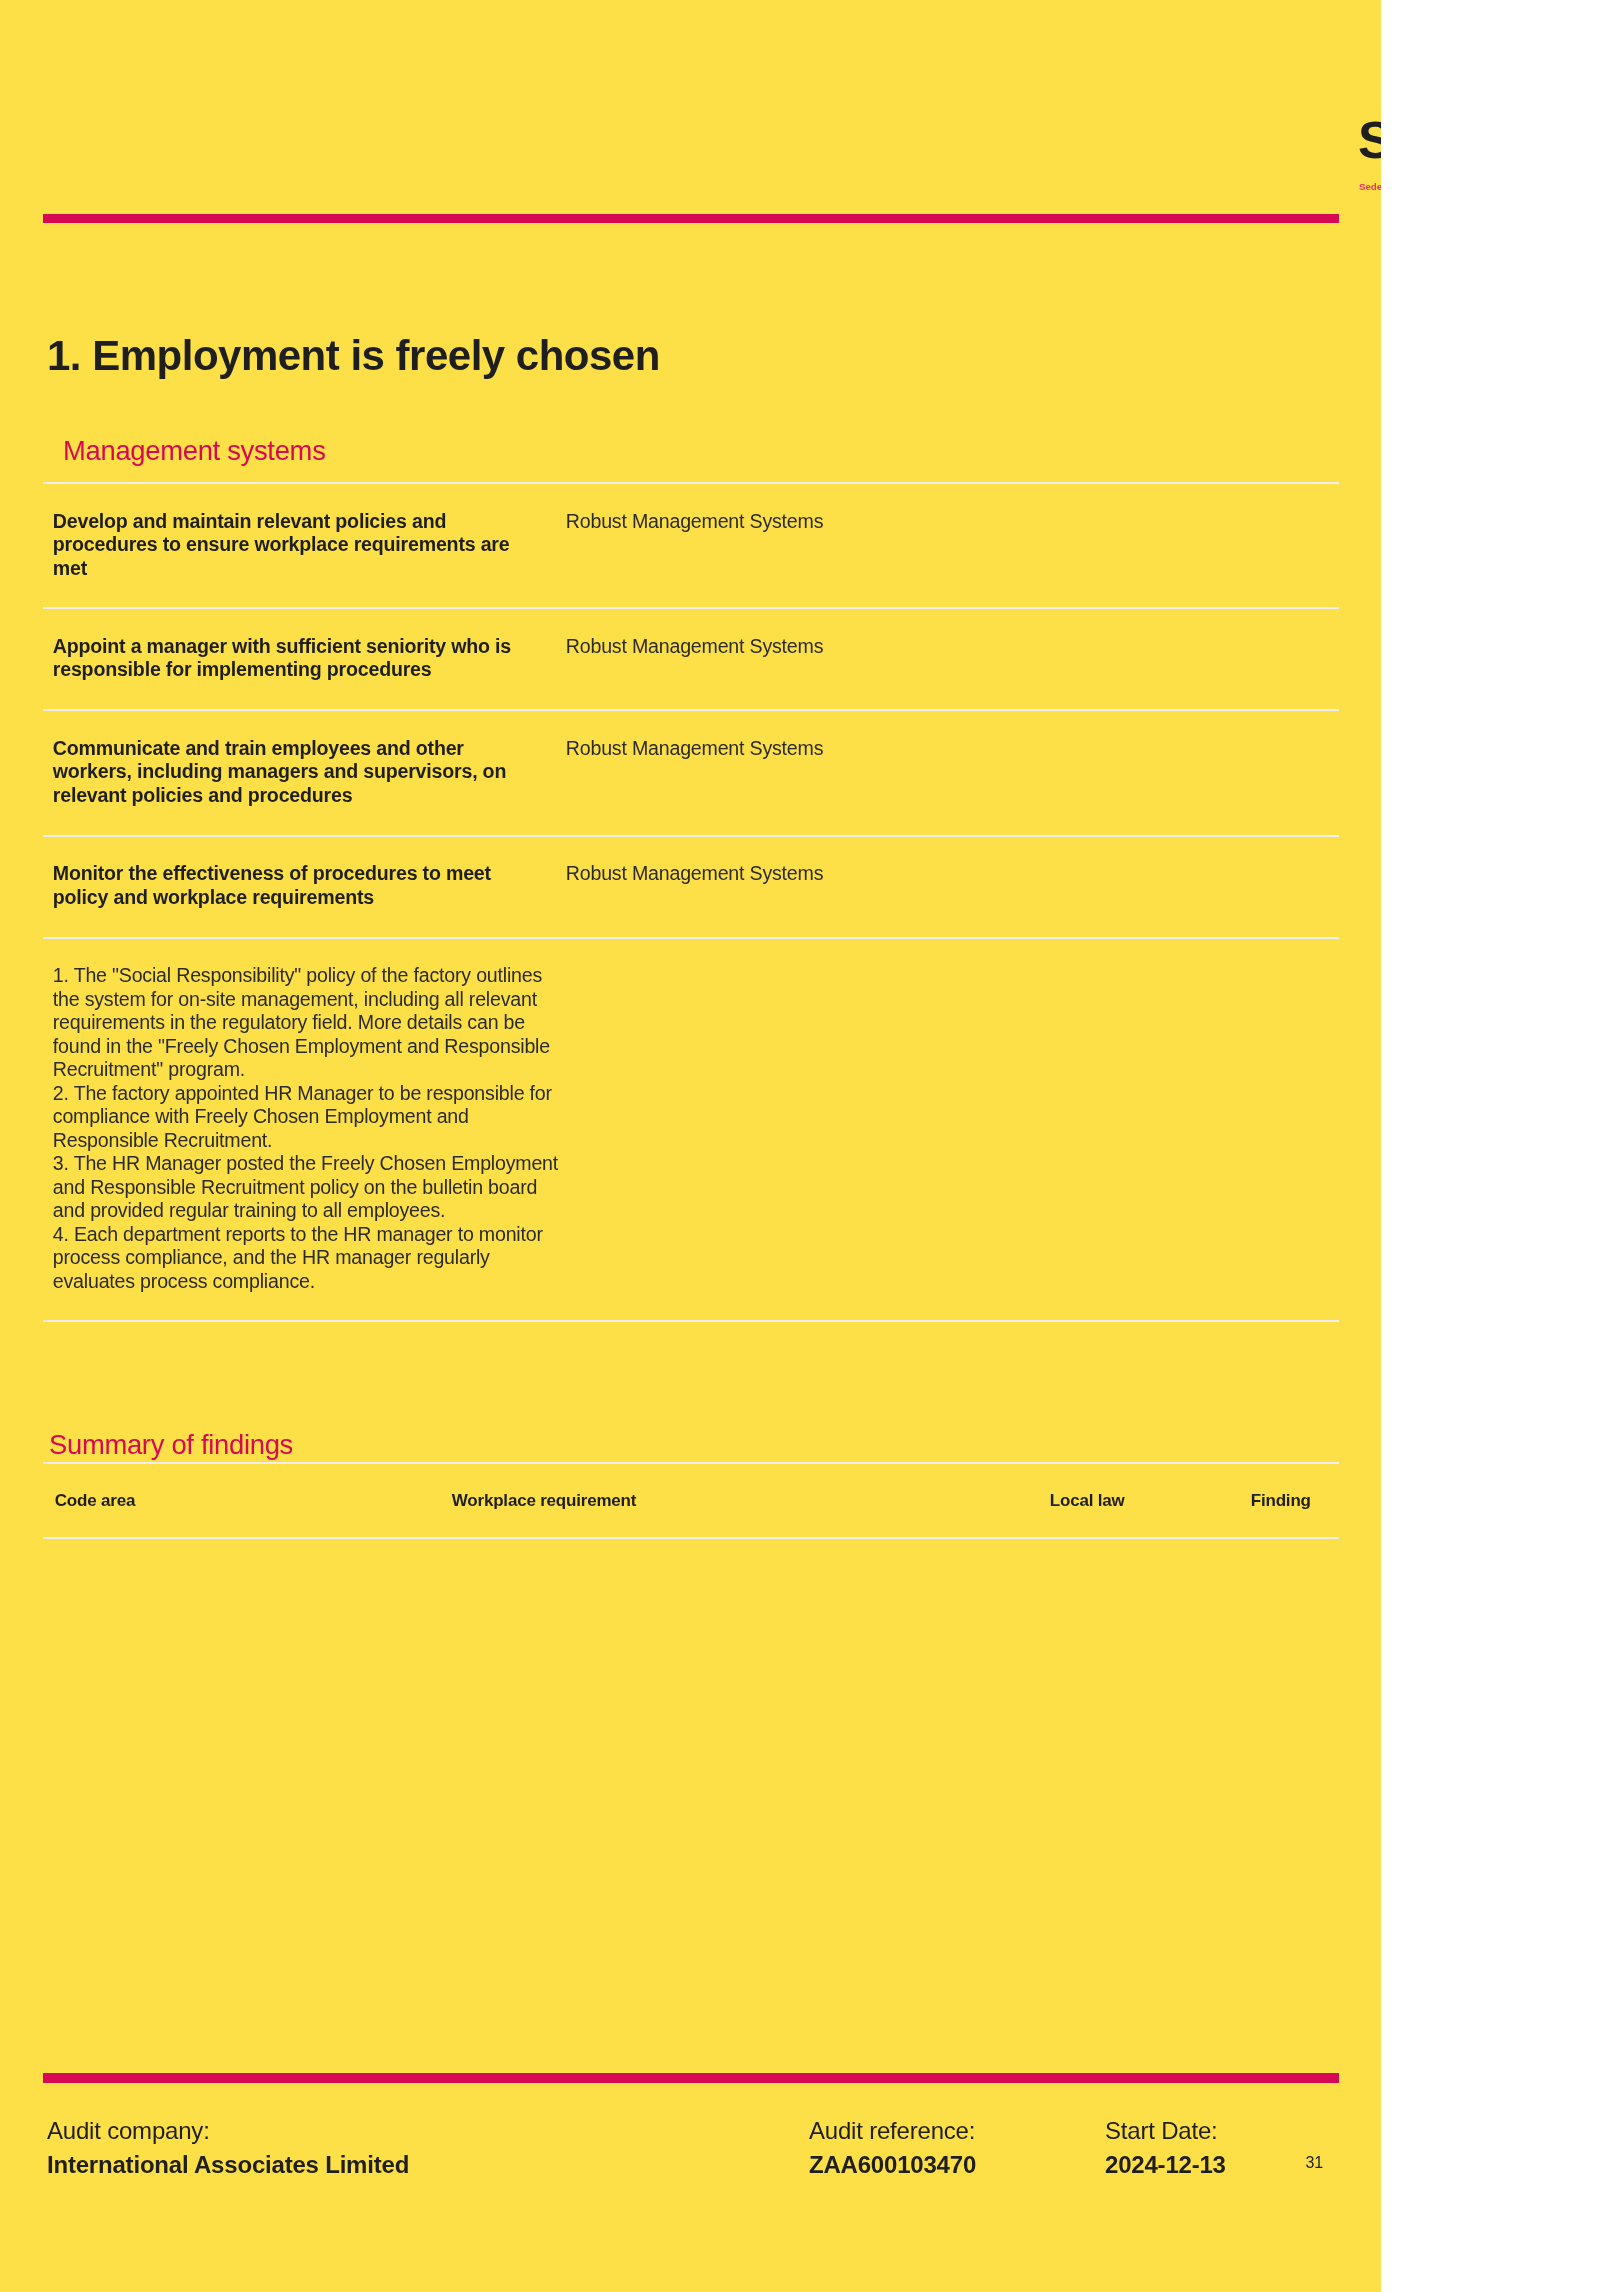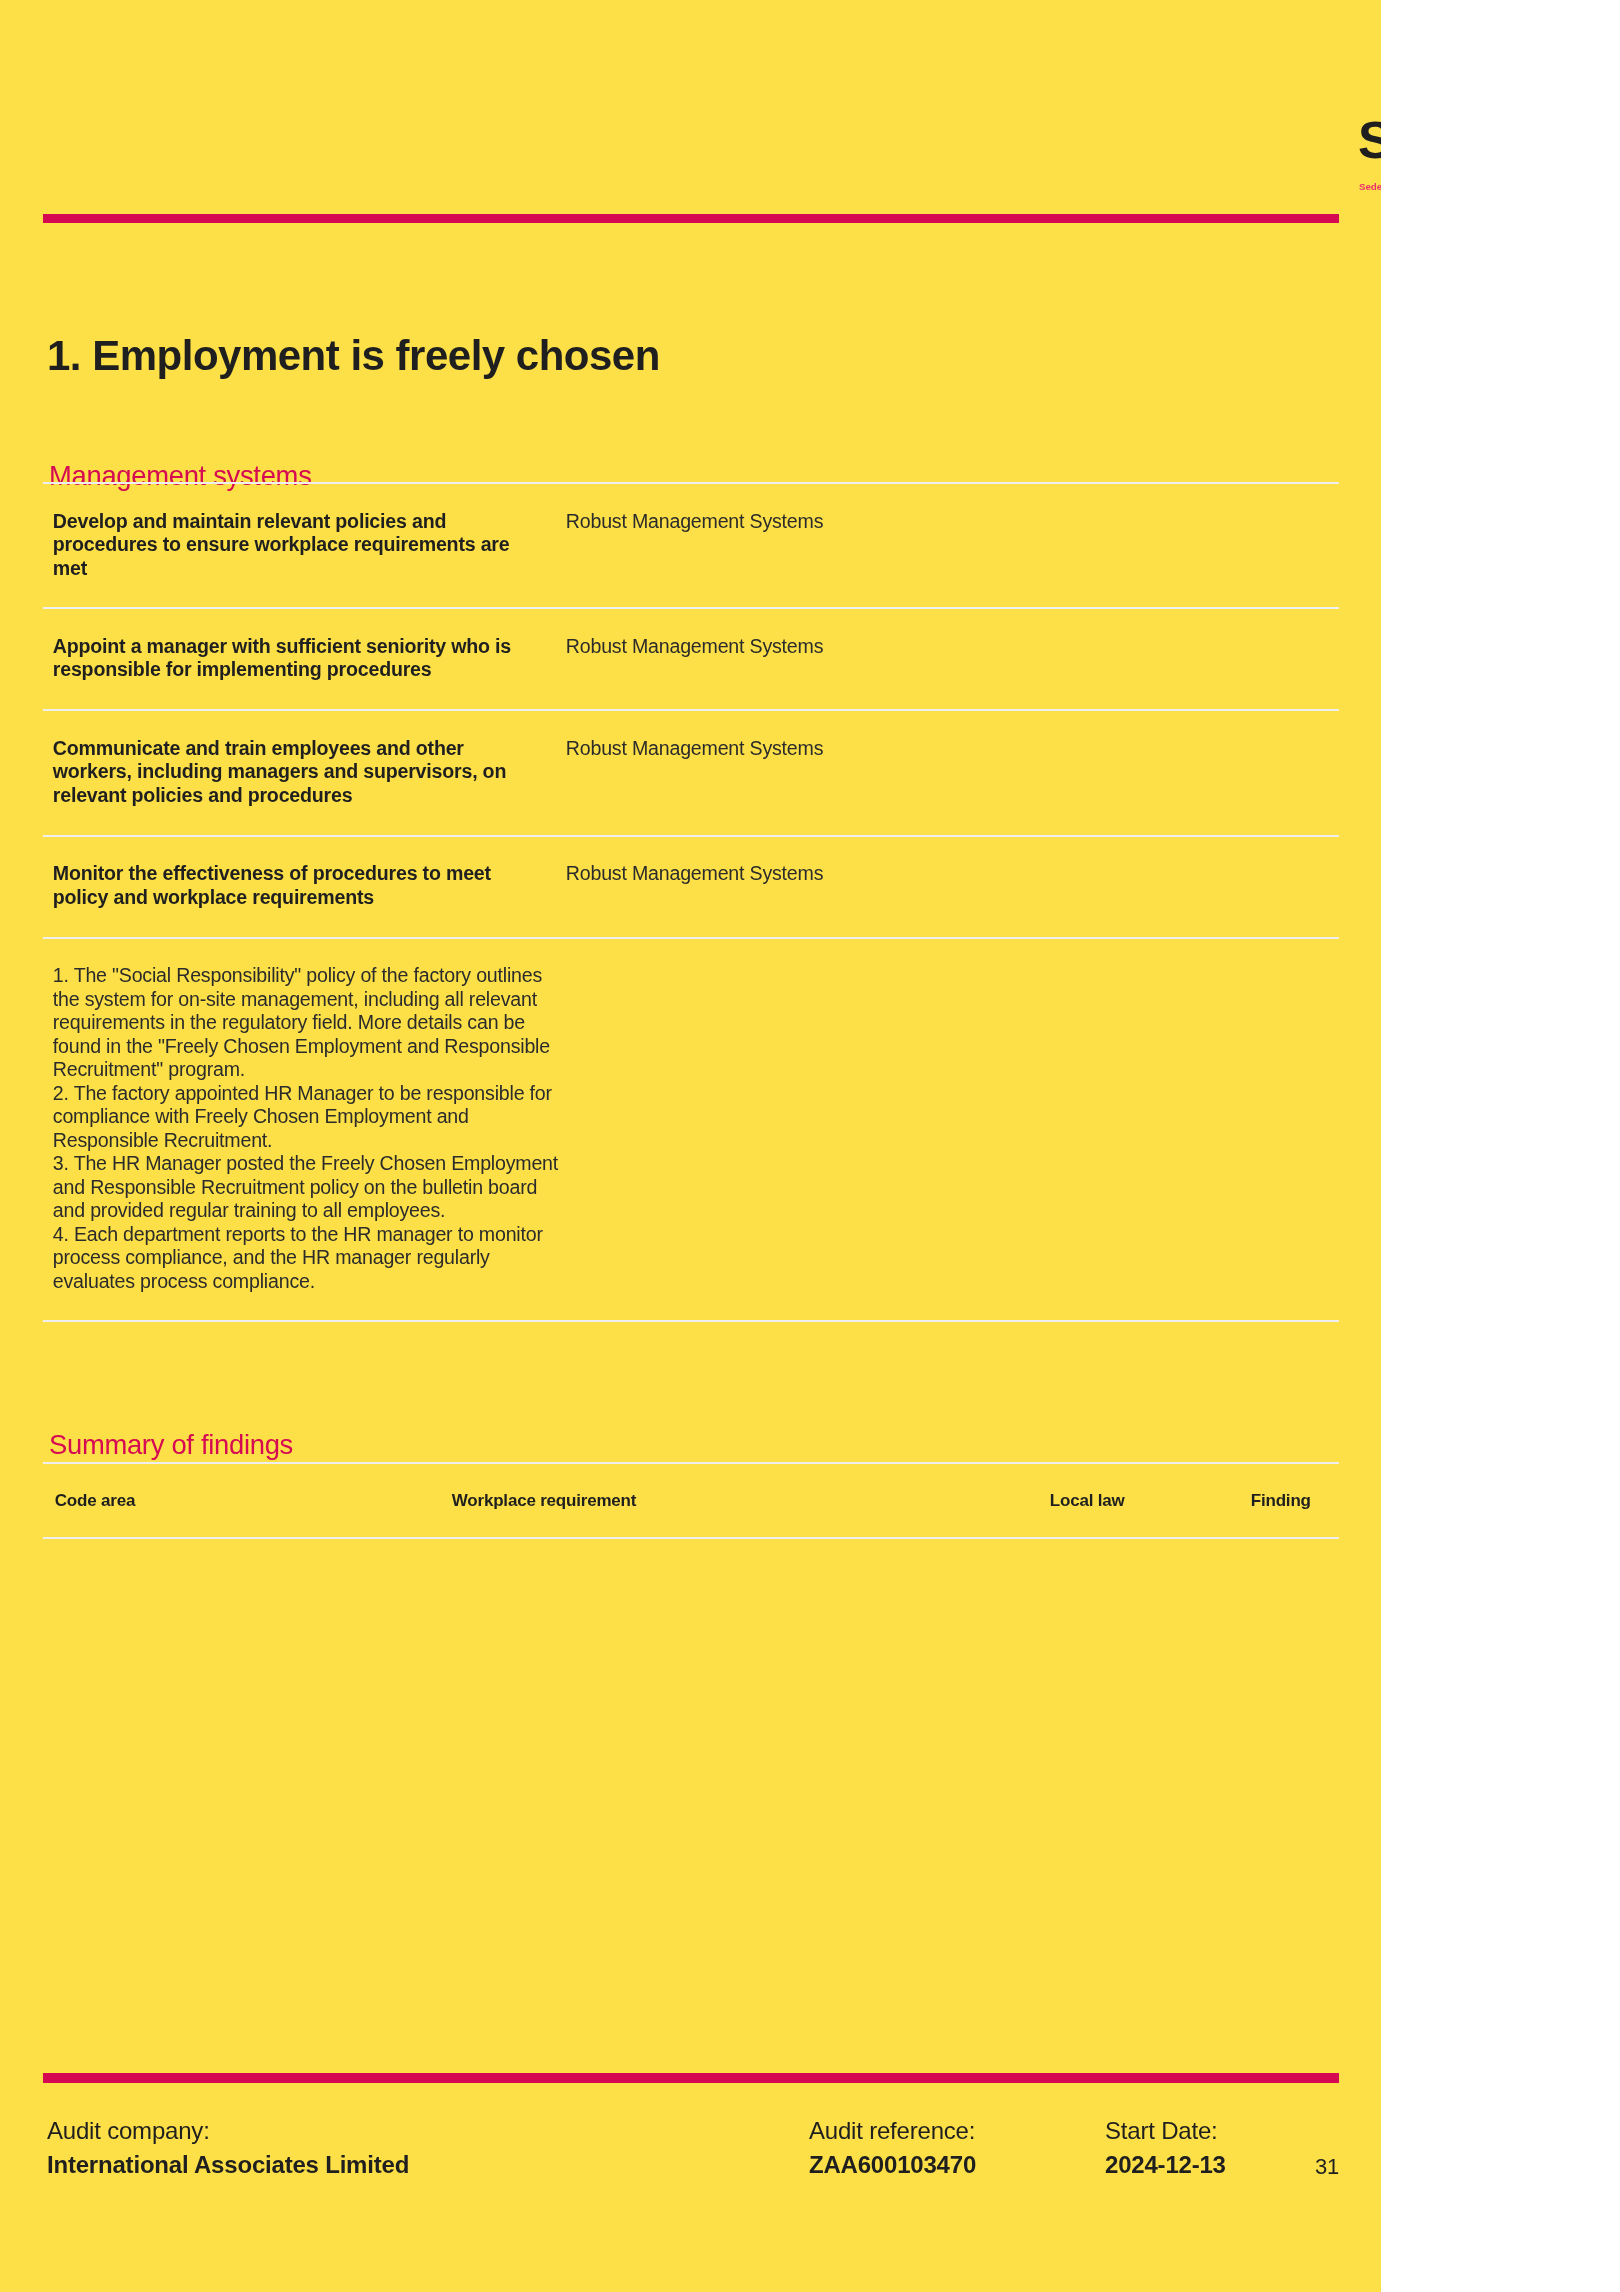--- a/index.html
+++ b/index.html
@@ -39,21 +39,21 @@
   .doc-title {
     position:absolute; left:47px; top:304px;
     font-size:42px; font-weight:700; letter-spacing:-0.5px;
     color:var(--text-black,#1c1c1c);
   }
   .section-heading {
     position:absolute; left:49px;
     font-size:27.4px; font-weight:400; letter-spacing:-0.3px;
     color:var(--crimson,#d60a52);
   }
-  .heading-ms   { top:437px; }
+  .heading-ms   { top:412px;margin-left:14px; }
   .heading-sof  { top:1406px; }
 
   
   .ms-table { position:absolute; left:43px; right:42px; top:482px; }
   .ms-row {
     display:grid; grid-template-columns:513px 1fr;
     padding:25.5px 0 27.4px 9.8px;
     border-top:2px solid var(--divider,#efefef);
   }
   .ms-row:last-child { border-bottom:2px solid var(--divider,#efefef); }
@@ -81,22 +81,22 @@
   }
 
   
   .footer-block { position:absolute; top:2120px; font-size:24px; line-height:21.6px; }
   .footer-label { font-weight:400; color:var(--text-black,#1f1f1f); }
   .footer-value { font-weight:700; color:var(--text-black,#1f1f1f); margin-top:12.7px; }
   .fb-company   { left:47px; }
   .fb-reference { left:809px; }
   .fb-date      { left:1105px; }
   .page-number  {
-    position:absolute; right:42px; top:2154px;
-    font-size:22px; color:var(--text-black,#1f1f1f);
+    position:absolute; right:58px; top:2154px;
+    font-size:16px; color:var(--text-black,#1f1f1f);
   }
 </style>
 </head>
 <body>
 
 <div class="page">
 
   <div class="logo">
     <span class="logo-brand">SMETA</span>
     <span class="logo-circle circle-dark"></span>

